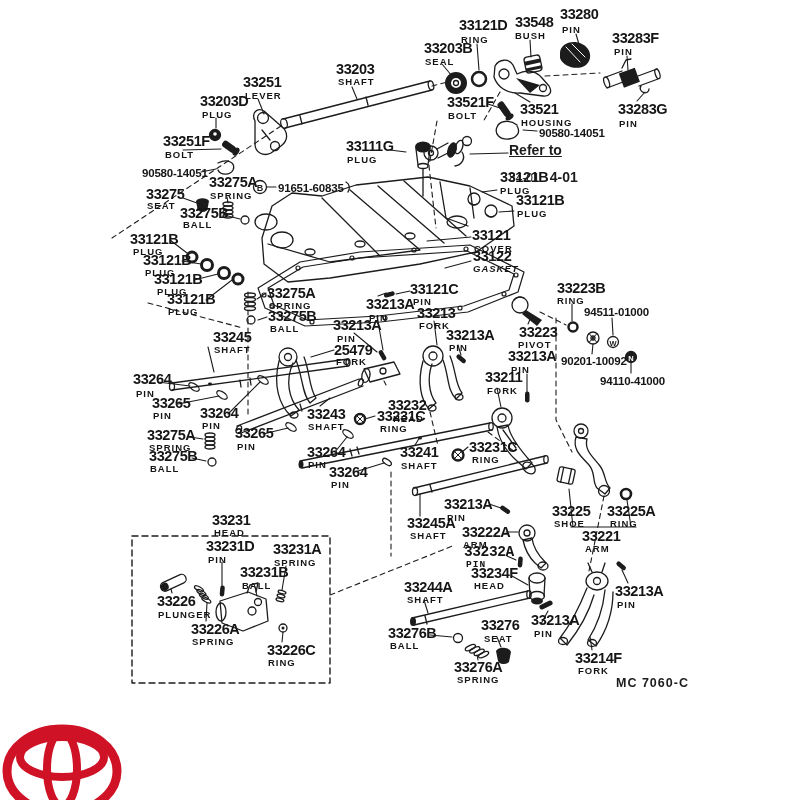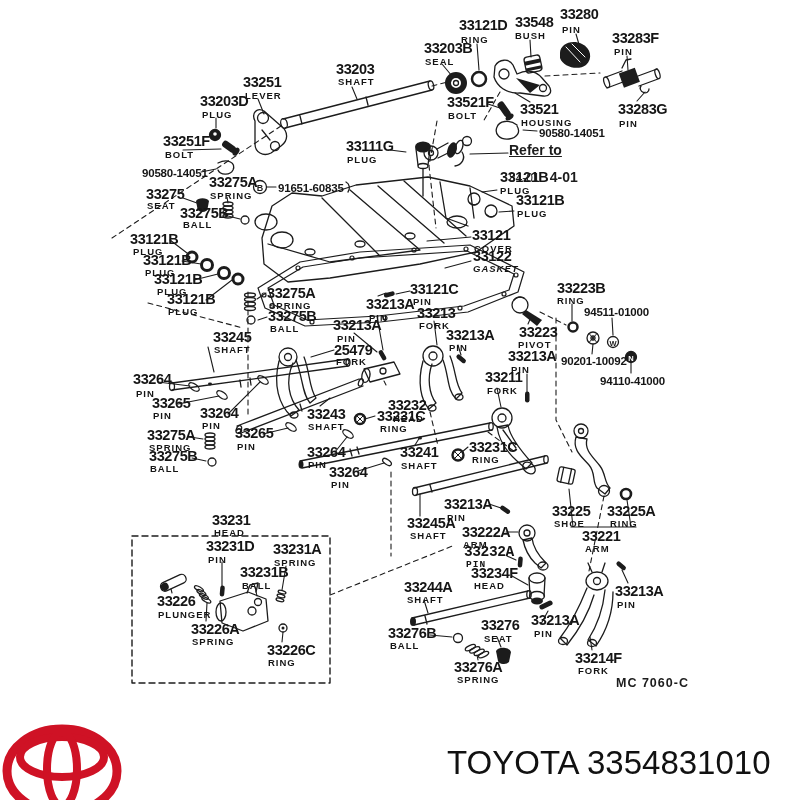--- a/index.html
+++ b/index.html
@@ -682,18 +682,14 @@
       </div>
     </div>
 
 <div id="refer-note">
   <div class="r1">Refer to</div>
   <div class="r2"><span>84-01</span><span class="r3">4-01</span></div>
 </div>
 
 <div id="mc-code">MC 7060-C</div>
 
-<div id="footer-text">
-  <span>TOYOTA</span>
-  <span>3354831010</span>
+
 </div>
 
-</div>
-
 </body></html>

